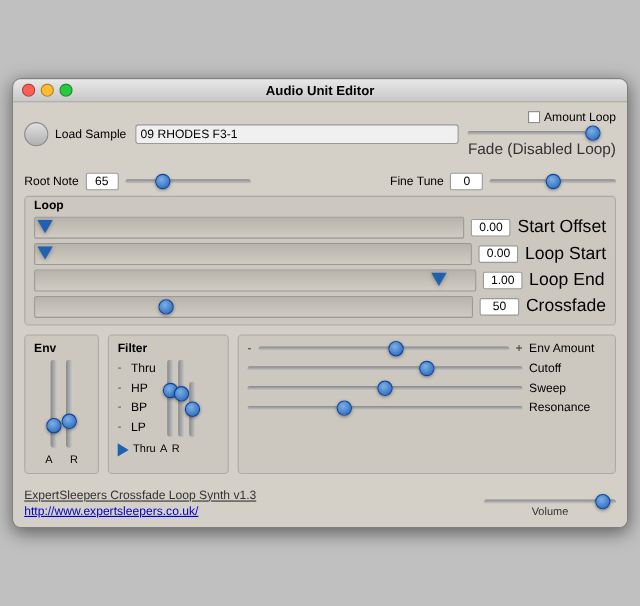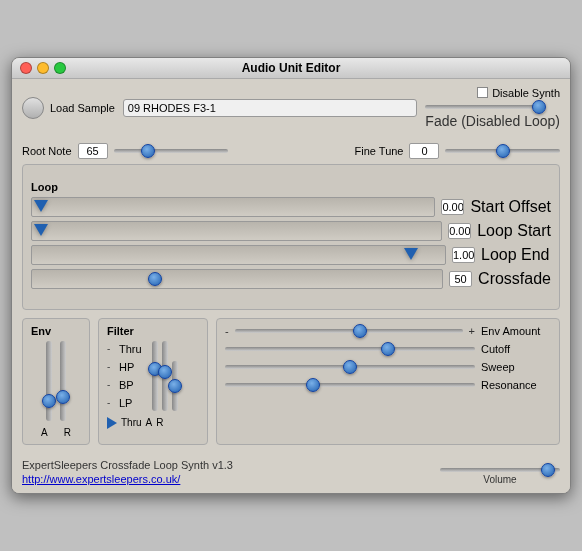--- a/index.html
+++ b/index.html
@@ -142,21 +142,21 @@
       border: 1px solid #1040a0;
       box-shadow: 0 1px 3px rgba(0,0,0,0.4);
     }
     .spacer { flex: 1; }
 
     
     .section-box {
       border: 1px solid #aaa;
       border-radius: 4px;
       background: #ccc8c0;
-      padding: 16px 8px;
+      padding: 2px 8px;
       margin-bottom: 8px;
     }
     .section-label {
       font-size: 11px;
       font-weight: bold;
       margin-bottom: 4px;
     }
     .loop-row {
       display: flex;
       align-items: center;
@@ -165,21 +165,21 @@
     }
     .loop-slider-area {
       flex: 1;
       height: 18px;
       background: linear-gradient(to bottom, #b8b4ac, #d0ccc4);
       border: 1px solid #999;
       border-radius: 2px;
       position: relative;
     }
     .loop-value-field {
-      width: 23px; height: 16px;
+      width: 36px; height: 16px;
       background: #fff;
       border: 1px solid #999;
       border-radius: 2px;
       text-align: center;
       font-size: 11px;
     }
     .loop-row-label {
       font-size: 16px;
       min-width: 70px;
     }
@@ -329,21 +329,21 @@
       min-width: 70px;
     }
 
     
     .footer-row {
       display: flex;
       align-items: flex-end;
       justify-content: space-between;
       padding-top: 4px;
     }
-    .footer-text { font-size: 11px; color: #333; line-height: 1.5; }
+    .footer-text { font-size: 11px; color: #333; line-height: 1.5; text-decoration: underline; }
     .footer-link { color: #0000cc; text-decoration: underline; font-size: 11px; cursor: pointer; }
     .volume-area {
       display: flex;
       flex-direction: column;
       align-items: center;
       gap: 2px;
     }
     .volume-slider-track {
       width: 120px;
       height: 4px;
@@ -386,21 +386,21 @@
 
     <div class="top-row">
       <div class="load-sample-btn">
         <div class="circle-btn"></div>
         <span>Load Sample</span>
       </div>
       <input class="sample-name-field" type="text" style="width: 280px;" value="09 RHODES F3-1">
       <div class="top-right">
         <div class="disable-loop-row">
           <div class="checkbox-small"></div>
-          <span>Disable Synth</span>
+          <span>Amount Loop</span>
         </div>
         <div class="fade-slider-row">
           <div class="inline-slider" style="width:120px; height:12px;">
             <div class="slider-track" style="width:100%;">
               <div class="slider-thumb" style="left:95%;"></div>
             </div>
           </div>
           <span class="fade-label">Fade (Disabled Loop)</span>
         </div>
       </div>

